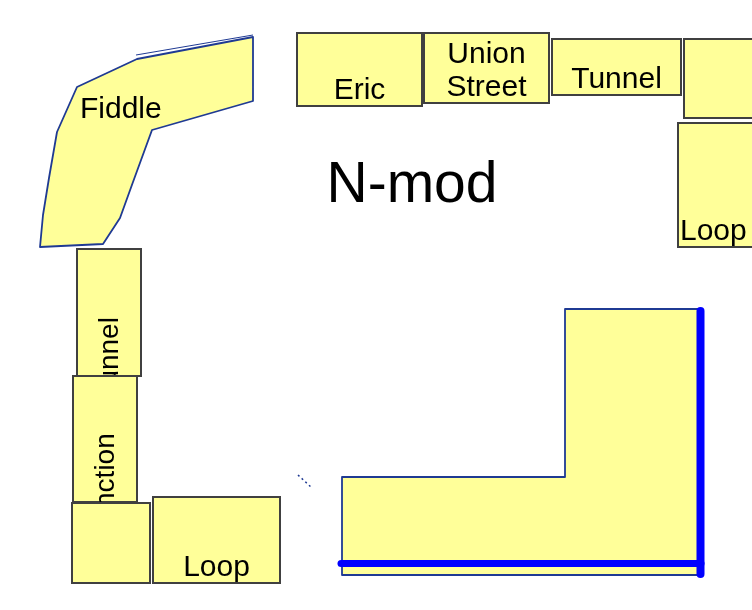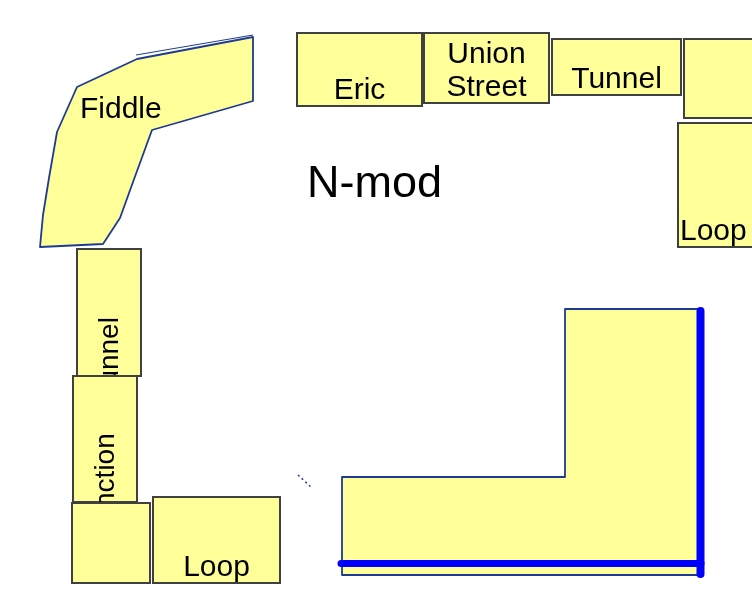--- a/index.html
+++ b/index.html
@@ -40,23 +40,23 @@
   }
   .azuza-label {
     position: absolute;
     left: 342px; top: 481px; width: 330px;
     text-align: center;
     font-size: 38px;
     line-height: 44px;
   }
   .page-title {
     position: absolute;
-    left: 307px; top: 150px; width: 234px;
-    text-align: left;
-    font-size: 45px;
+    left: 295px; top: 150px; width: 234px;
+    text-align: center;
+    font-size: 57px;
     line-height: 64px;
   }
 </style>
 </head>
 <body>
 
 <div class="canvas">
 
   <svg class="layer-svg" width="752" height="610" viewBox="0 0 752 610">
 

